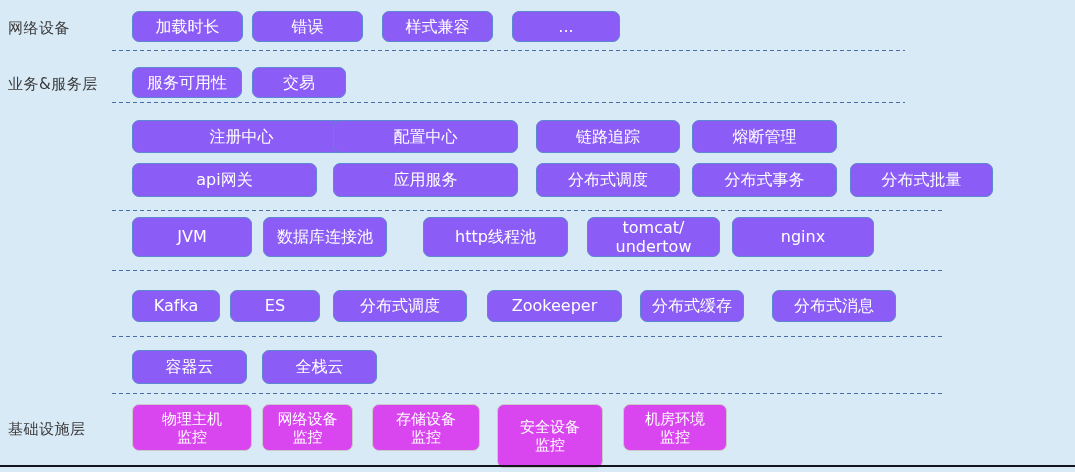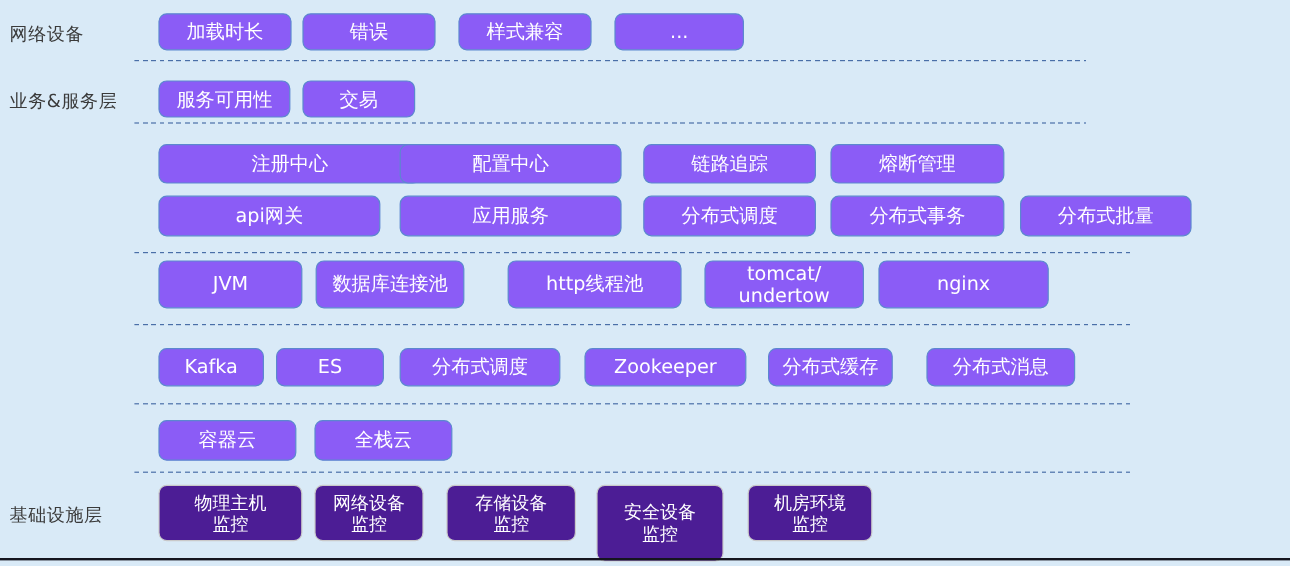--- a/index.html
+++ b/index.html
@@ -34,21 +34,21 @@
     font-size: 16px;
     line-height: 1.2;
     white-space: pre-line;
     box-sizing: border-box;
   }
   .box.blue {
     background: #8b5cf6;
     border: 1px solid #5c88cf;
   }
   .box.gray {
-    background: #4c1d95;
+    background: #d946ef;
     border: 1px solid #c9c9c9;
     font-size: 15px;
   }
   .divider {
     position: absolute;
     height: 1px;
     background-image: repeating-linear-gradient(90deg, #4a6fa8 0 4px, transparent 4px 7px);
   }
   .bottom-line {
     position: absolute;

